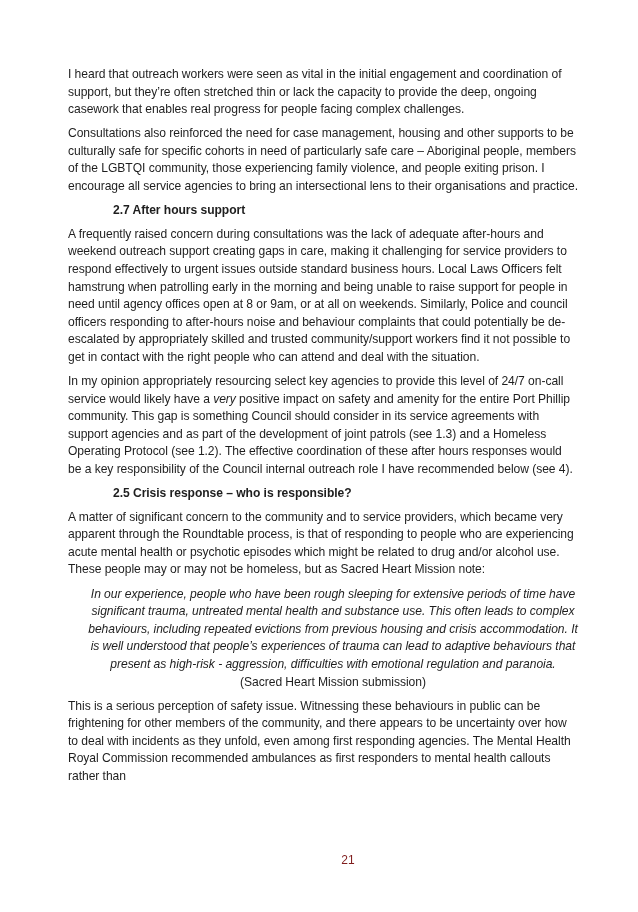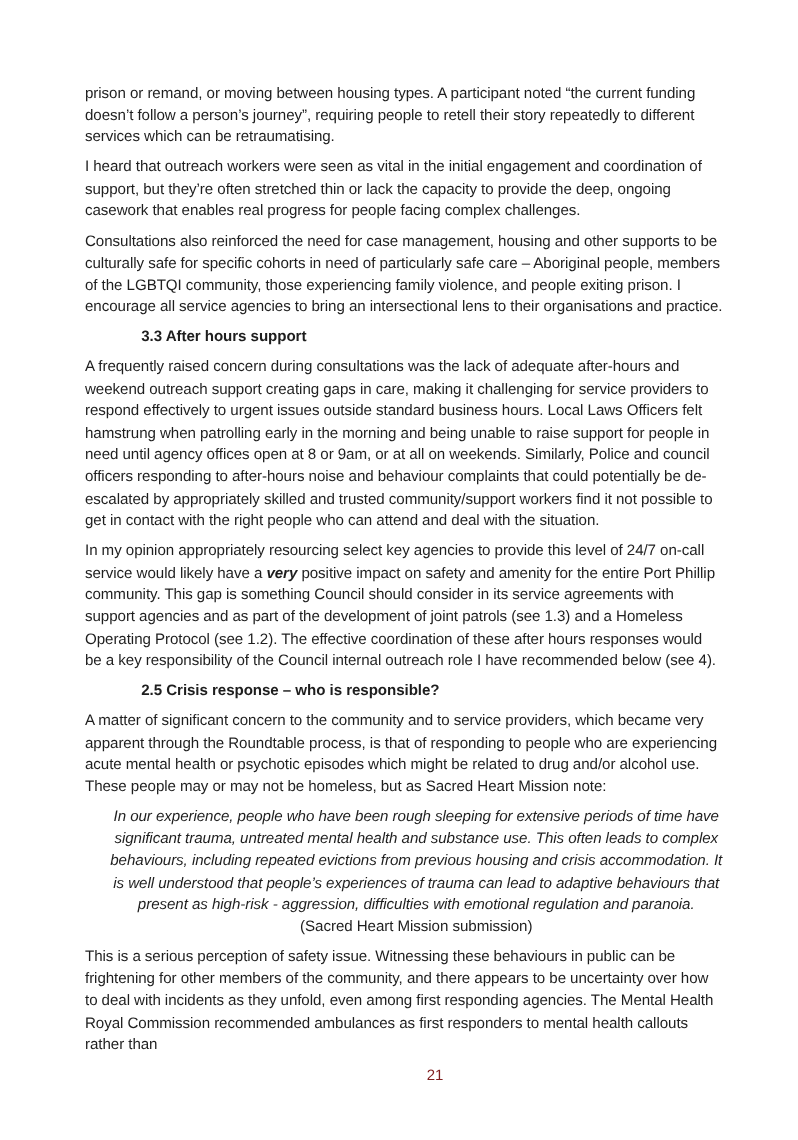--- a/index.html
+++ b/index.html
@@ -33,46 +33,44 @@
     }
     .quote {
       margin: 0 0 6.5px 20px;
       text-align: center;
     }
     .quote .q-italic {
       font-style: italic;
     }
     em {
       font-style: italic;
-      font-weight: bold;
     }
     .page-number {
       position: absolute;
       left: 0;
       width: 638px;
       top: 853px;
       text-align: center;
       font-size: 12px;
       color: #7f1d1d;
       font-family: "Liberation Sans", "DejaVu Sans", sans-serif;
       padding-left: 29px;
     }
   </style>
 </head>
 <body>
 
 <div class="page">
 
-  <p class="para">prison or remand, or moving between housing types. A participant noted “the current funding doesn’t follow a person’s journey”, requiring people to retell their story repeatedly to different services which can be retraumatising.</p>
 
   <p class="para">I heard that outreach workers were seen as vital in the initial engagement and coordination of support, but they’re often stretched thin or lack the capacity to provide the deep, ongoing casework that enables real progress for people facing complex challenges.</p>
 
   <p class="para">Consultations also reinforced the need for case management, housing and other supports to be culturally safe for specific cohorts in need of particularly safe care – Aboriginal people, members of the LGBTQI community, those experiencing family violence, and people exiting prison. I encourage all service agencies to bring an intersectional lens to their organisations and practice.</p>
 
-  <p class="heading">3.3 After hours support</p>
+  <p class="heading">2.7 After hours support</p>
 
   <p class="para">A frequently raised concern during consultations was the lack of adequate after-hours and weekend outreach support creating gaps in care, making it challenging for service providers to respond effectively to urgent issues outside standard business hours. Local Laws Officers felt hamstrung when patrolling early in the morning and being unable to raise support for people in need until agency offices open at 8 or 9am, or at all on weekends. Similarly, Police and council officers responding to after-hours noise and behaviour complaints that could potentially be de-escalated by appropriately skilled and trusted community/support workers find it not possible to get in contact with the right people who can attend and deal with the situation.</p>
 
   <p class="para"><span>In my opinion appropriately resourcing select key agencies to provide this level of 24/7 on-call service would likely have a </span><em>very</em><span> positive impact on safety and amenity for the entire Port Phillip community. This gap is something Council should consider in its service agreements with support agencies and as part of the development of joint patrols (see 1.3) and a Homeless Operating Protocol (see 1.2). The effective coordination of these after hours responses would be a key responsibility of the Council internal outreach role I have recommended below (see 4).</span></p>
 
   <p class="heading">2.5 Crisis response – who is responsible?</p>
 
   <p class="para">A matter of significant concern to the community and to service providers, which became very apparent through the Roundtable process, is that of responding to people who are experiencing acute mental health or psychotic episodes which might be related to drug and/or alcohol use. These people may or may not be homeless, but as Sacred Heart Mission note:</p>
 
   <p class="quote"><span class="q-italic">In our experience, people who have been rough sleeping for extensive periods of time have significant trauma, untreated mental health and substance use. This often leads to complex behaviours, including repeated evictions from previous housing and crisis accommodation. It is well understood that people’s experiences of trauma can lead to adaptive behaviours that present as high-risk - aggression, difficulties with emotional regulation and paranoia.</span><span> (Sacred Heart Mission submission)</span></p>

